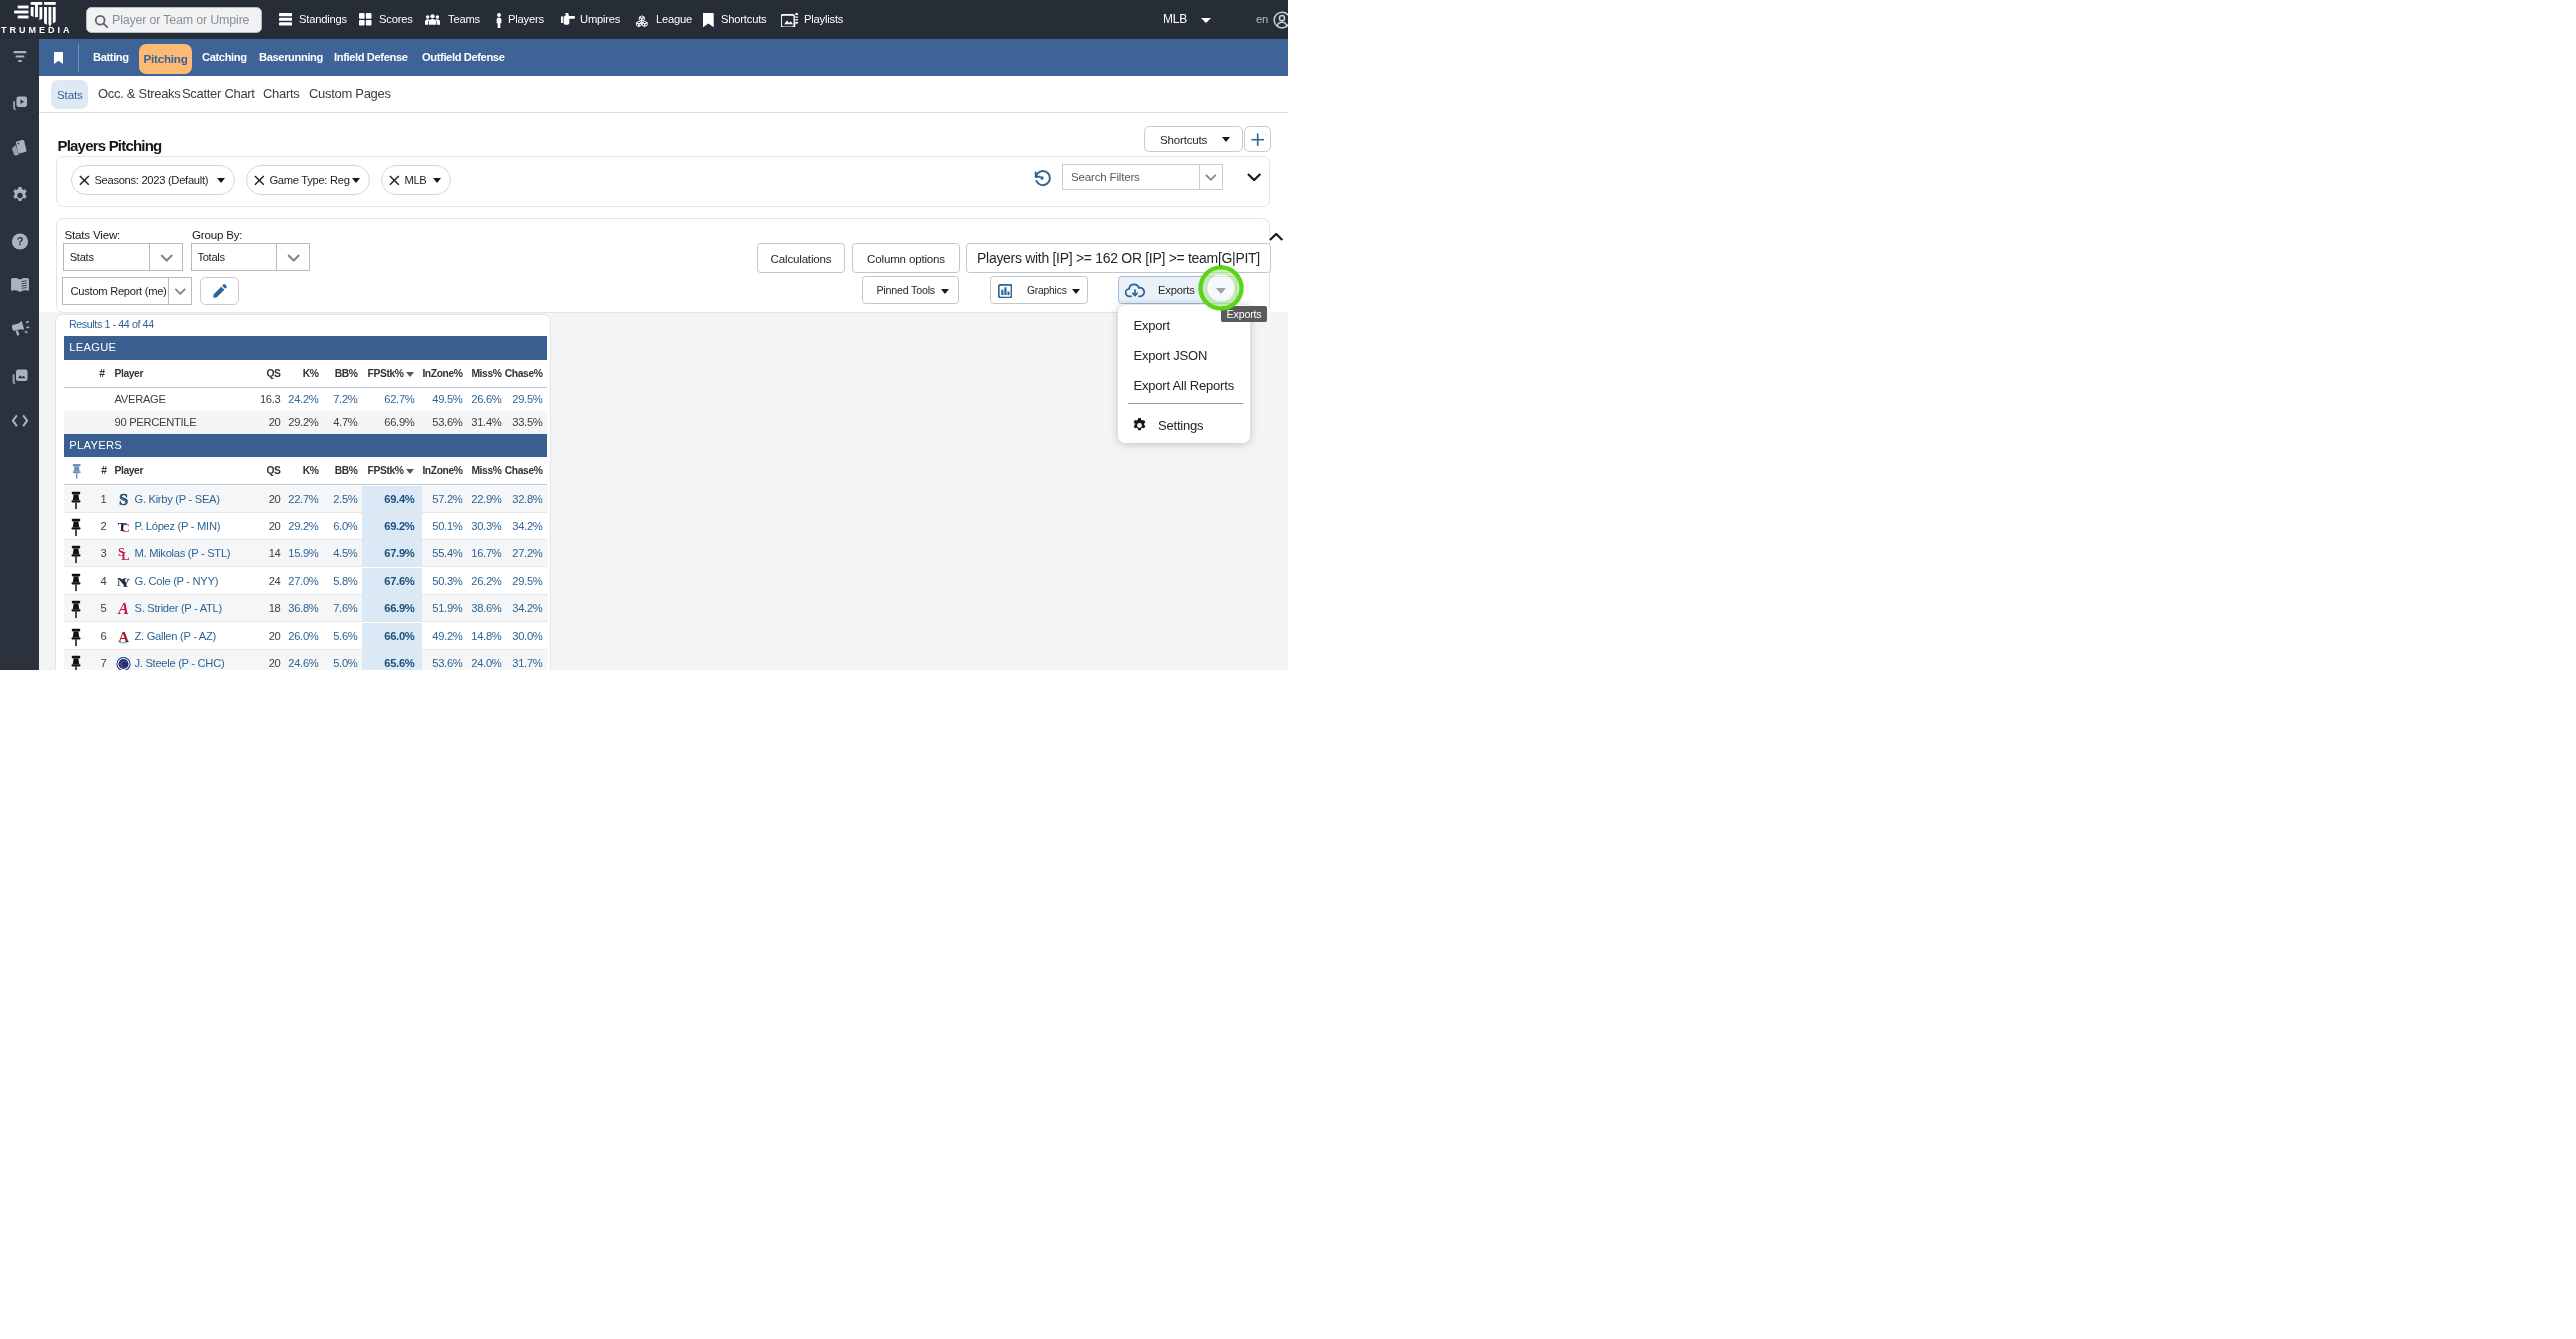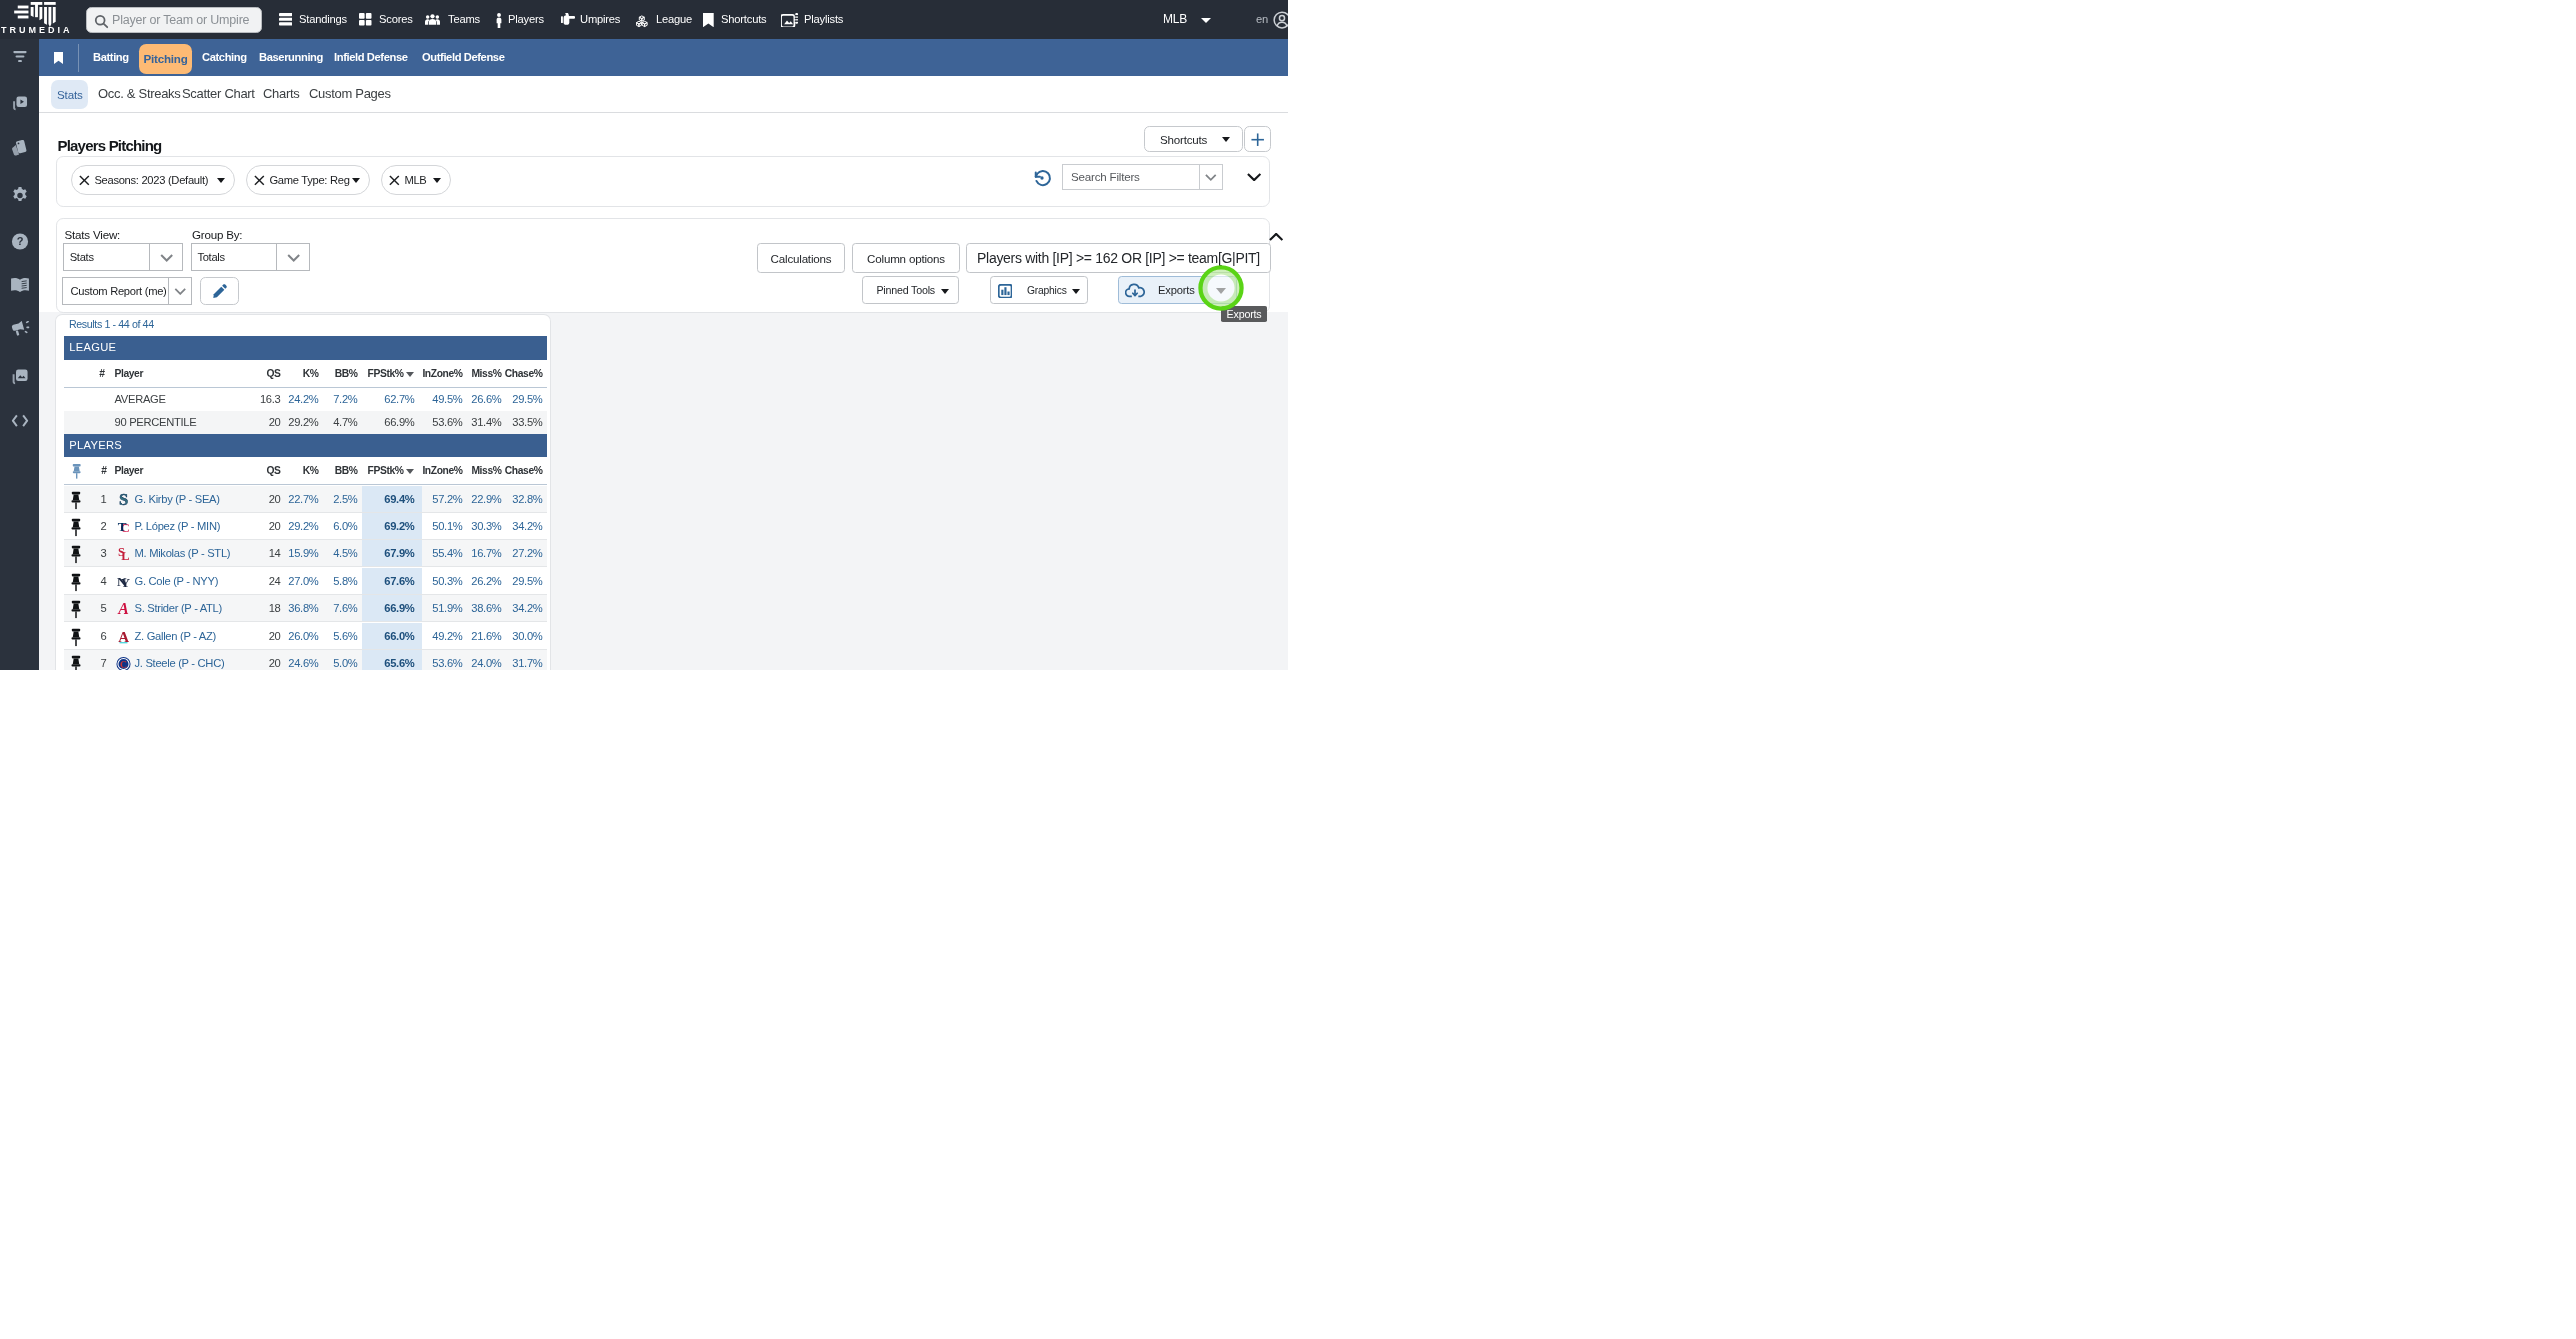--- a/index.html
+++ b/index.html
@@ -528,21 +528,21 @@
         <svg class="logo" width="15" height="16" viewBox="0 0 17 18">
             <text x="8.5" y="14.5" text-anchor="middle" font-family="Liberation Serif" font-size="17" font-weight="700" fill="#a71930">A</text>
             <path d="M4 15.5h9" stroke="#30ced8" stroke-width="1.3"></path>
           </svg>
         <div class="cell lnk pname">Z. Gallen (P - AZ)</div>
         <div class="cell r qs">20</div>
         <div class="cell r lnk" style="right:228px;">26.0%</div>
         <div class="cell r lnk" style="right:189px;">5.6%</div>
         <div class="cell r fps" style="right:132px;">66.0%</div>
         <div class="cell r lnk" style="right:84px;">49.2%</div>
-        <div class="cell r lnk" style="right:45px;">21.6%</div>
+        <div class="cell r lnk" style="right:45px;">14.8%</div>
         <div class="cell r lnk" style="right:4px;">30.0%</div>
       </div>
 
       <div class="prow" style="top:335px;background:#f5f6f7;">
         <div class="band"></div>
         <svg class="pin" width="10" height="19" viewBox="0 0 12 21" fill="#101214">
             <rect x="1" y="0" width="10" height="3.2" rx="1"></rect>
             <path d="M3.2 3.2h5.6l1.1 7H2.1z"></path>
             <rect x="0.6" y="10.2" width="10.8" height="2.6" rx="1.2"></rect>
             <rect x="5.1" y="12.8" width="1.8" height="8"></rect>
@@ -558,20 +558,30 @@
         <div class="cell r lnk" style="right:228px;">24.6%</div>
         <div class="cell r lnk" style="right:189px;">5.0%</div>
         <div class="cell r fps" style="right:132px;">65.6%</div>
         <div class="cell r lnk" style="right:84px;">53.6%</div>
         <div class="cell r lnk" style="right:45px;">24.0%</div>
         <div class="cell r lnk" style="right:4px;">31.7%</div>
       </div>
     </div>
   </div>
 
+  <div class="abs" style="left:1079px;top:192px;width:132px;height:138px;background:#fff;border-radius:7.2px;box-shadow:0 0.9px 9px rgba(0,0,0,.22);z-index:30;">
+    <div class="abs" style="left:15.5px;top:10px;height:21.5px;line-height:21.5px;font-size:13px;letter-spacing:-0.2px;color:#212428;">Export</div>
+    <div class="abs" style="left:15.5px;top:40px;height:21.5px;line-height:21.5px;font-size:13px;letter-spacing:-0.2px;color:#212428;">Export JSON</div>
+    <div class="abs" style="left:15.5px;top:70px;height:21.5px;line-height:21.5px;font-size:13px;letter-spacing:-0.2px;color:#212428;">Export All Reports</div>
+    <div class="abs" style="left:10px;top:98px;width:115px;height:1.3px;background:#9b9b9b;"></div>
+    <svg class="abs" style="left:14.3px;top:113px;" width="15" height="15" viewBox="0 0 20 20" fill="#16181b">
+        <path d="M8.3 0h3.4l.5 2.4c.6.2 1.2.5 1.7 1l2.3-.8 1.7 3-1.8 1.6c.1.3.1.6.1 1s0 .7-.1 1l1.8 1.6-1.7 3-2.3-.8c-.5.4-1.1.7-1.7 1l-.5 2.4H8.3l-.5-2.4c-.6-.2-1.2-.5-1.7-1l-2.3.8-1.7-3 1.8-1.6c-.1-.3-.1-.6-.1-1s0-.7.1-1L2.1 5.6l1.7-3 2.3.8c.5-.4 1.1-.7 1.7-1zM10 6.8a3.2 3.2 0 1 0 0 6.4 3.2 3.2 0 0 0 0-6.4z"></path>
+      </svg>
+    <div class="abs" style="left:40px;top:110px;height:21.5px;line-height:21.5px;font-size:13px;letter-spacing:-0.2px;color:#212428;">Settings</div>
+  </div>
 
   <div class="abs" style="left:1182px;top:193px;width:46px;height:16px;background:#595a5c;border-radius:1.8px;z-index:31;color:#fff;font-size:10.7px;text-align:center;line-height:16px;">Exports</div>
 
   <svg class="abs" style="left:1157px;top:150px;z-index:32;" width="50" height="50" viewBox="0 0 56 56" fill="none">
       <circle cx="28" cy="28" r="15.5" fill="#fff" fill-opacity="0.6"></circle>
       <circle cx="28" cy="28" r="18.2" stroke="#b4e695" stroke-opacity="0.65" stroke-width="6"></circle>
       <circle cx="28" cy="28" r="23" stroke="#5ad416" stroke-width="4.8"></circle>
     </svg>
 </div>
 

